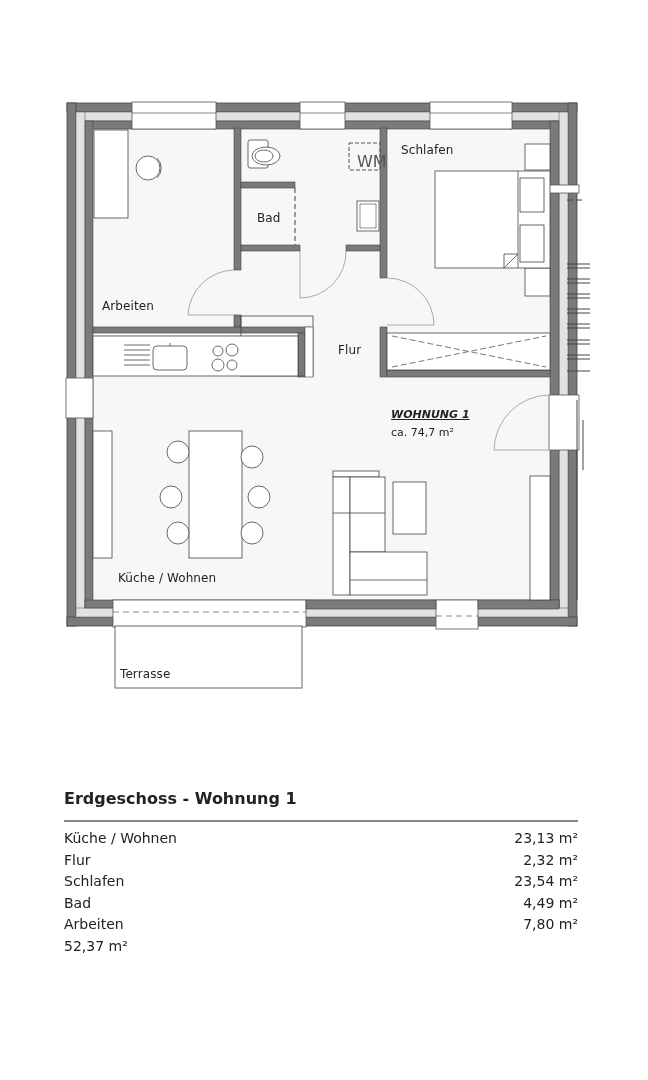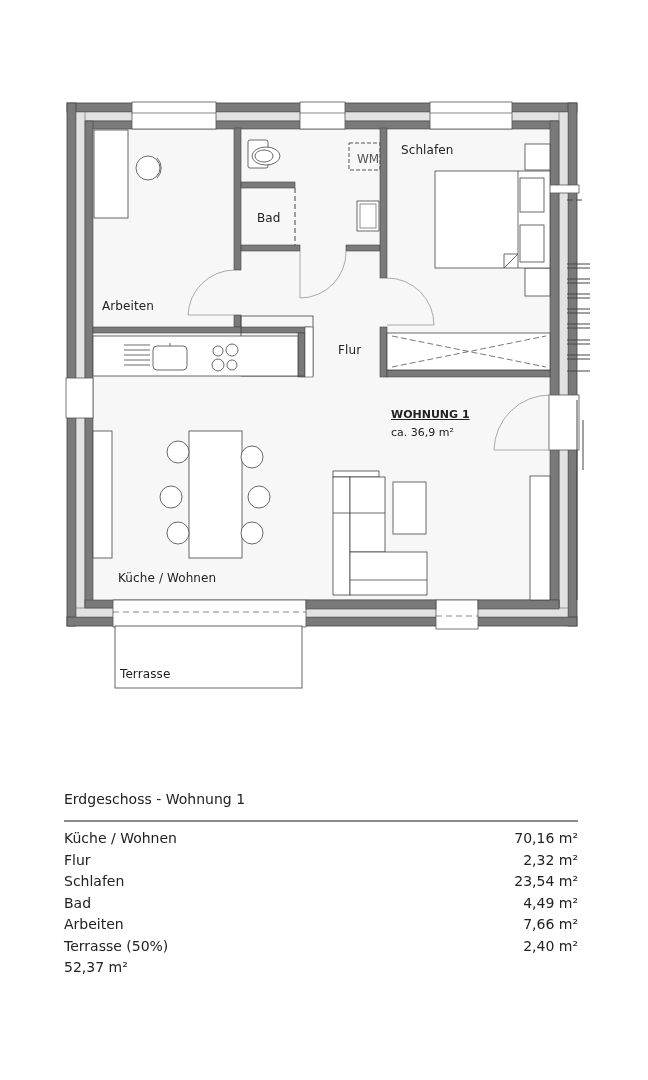--- a/index.html
+++ b/index.html
@@ -1,24 +1,24 @@
 <!DOCTYPE html>
 <html><head>
 <meta charset="utf-8">
 <style>
   html,body{margin:0;padding:0;background:#ffffff;}
   body{width:648px;height:1080px;position:relative;overflow:hidden;font-family:"DejaVu Sans","Liberation Sans",sans-serif;color:#222;}
   .plan{position:absolute;left:0;top:0;width:648px;height:720px;}
   .plan svg{position:absolute;left:0;top:0;}
   .room-label{position:absolute;font-size:12px;color:#222;white-space:nowrap;letter-spacing:0.1px;}
-  .unit-title{position:absolute;font-size:11px;font-weight:bold;text-decoration:underline;color:#222;white-space:nowrap;}
+  .unit-title{position:absolute;font-size:11px;font-weight:bold;text-decoration:underline;color:#222;white-space:nowrap;font-style:italic;}
   .unit-area{position:absolute;font-size:11px;color:#222;white-space:nowrap;}
-  .wm{position:absolute;font-size:12px;color:#555;}
+  .wm{position:absolute;font-size:16px;color:#555;}
   .table-wrap{position:absolute;left:64px;top:788px;width:514px;}
-  .table-title{font-size:14px;font-weight:normal;color:#222;height:22px;line-height:22px;}
+  .table-title{font-size:16px;font-weight:bold;color:#222;height:22px;line-height:22px;}
   .table-rule{height:2px;background:#8a8a8a;margin-top:10px;margin-bottom:6px;}
   .row{display:flex;justify-content:space-between;font-size:14px;line-height:21.5px;color:#222;}
   .row .val{text-align:right;}
 </style>
 </head>
 <body>
 
 <div class="plan">
   <svg width="648" height="720" viewBox="0 0 648 720">
 
@@ -170,46 +170,42 @@
   </svg>
 
   <span class="room-label" style="left:102px;top:299px;">Arbeiten</span>
   <span class="room-label" style="left:257px;top:211px;">Bad</span>
   <span class="room-label" style="left:401px;top:143px;">Schlafen</span>
   <span class="room-label" style="left:338px;top:343px;">Flur</span>
   <span class="room-label" style="left:118px;top:571px;">Küche / Wohnen</span>
   <span class="room-label" style="left:120px;top:667px;text-align:center;">Terrasse</span>
   <span class="wm" style="left:357px;top:152px;">WM</span>
   <span class="unit-title" style="left:391px;top:408px;">WOHNUNG 1</span>
-  <span class="unit-area" style="left:391px;top:426px;">ca. 36,9 m²</span>
+  <span class="unit-area" style="left:391px;top:426px;">ca. 74,7 m²</span>
 </div>
 
 <div class="table-wrap">
   <div class="table-title">Erdgeschoss - Wohnung 1</div>
   <div class="table-rule"></div>
   <div class="row">
       <span>Küche / Wohnen</span>
-      <span class="val">70,16 m²</span>
+      <span class="val">23,13 m²</span>
     </div>
   <div class="row">
       <span>Flur</span>
       <span class="val">2,32 m²</span>
     </div>
   <div class="row">
       <span>Schlafen</span>
       <span class="val">23,54 m²</span>
     </div>
   <div class="row">
       <span>Bad</span>
       <span class="val">4,49 m²</span>
     </div>
   <div class="row">
       <span>Arbeiten</span>
-      <span class="val">7,66 m²</span>
-    </div>
-  <div class="row">
-      <span>Terrasse (50%)</span>
-      <span class="val">2,40 m²</span>
+      <span class="val">7,80 m²</span>
     </div>
   <div class="row">
       <span class="val">52,37 m²</span>
     </div>
 </div>
 
 </body></html>

